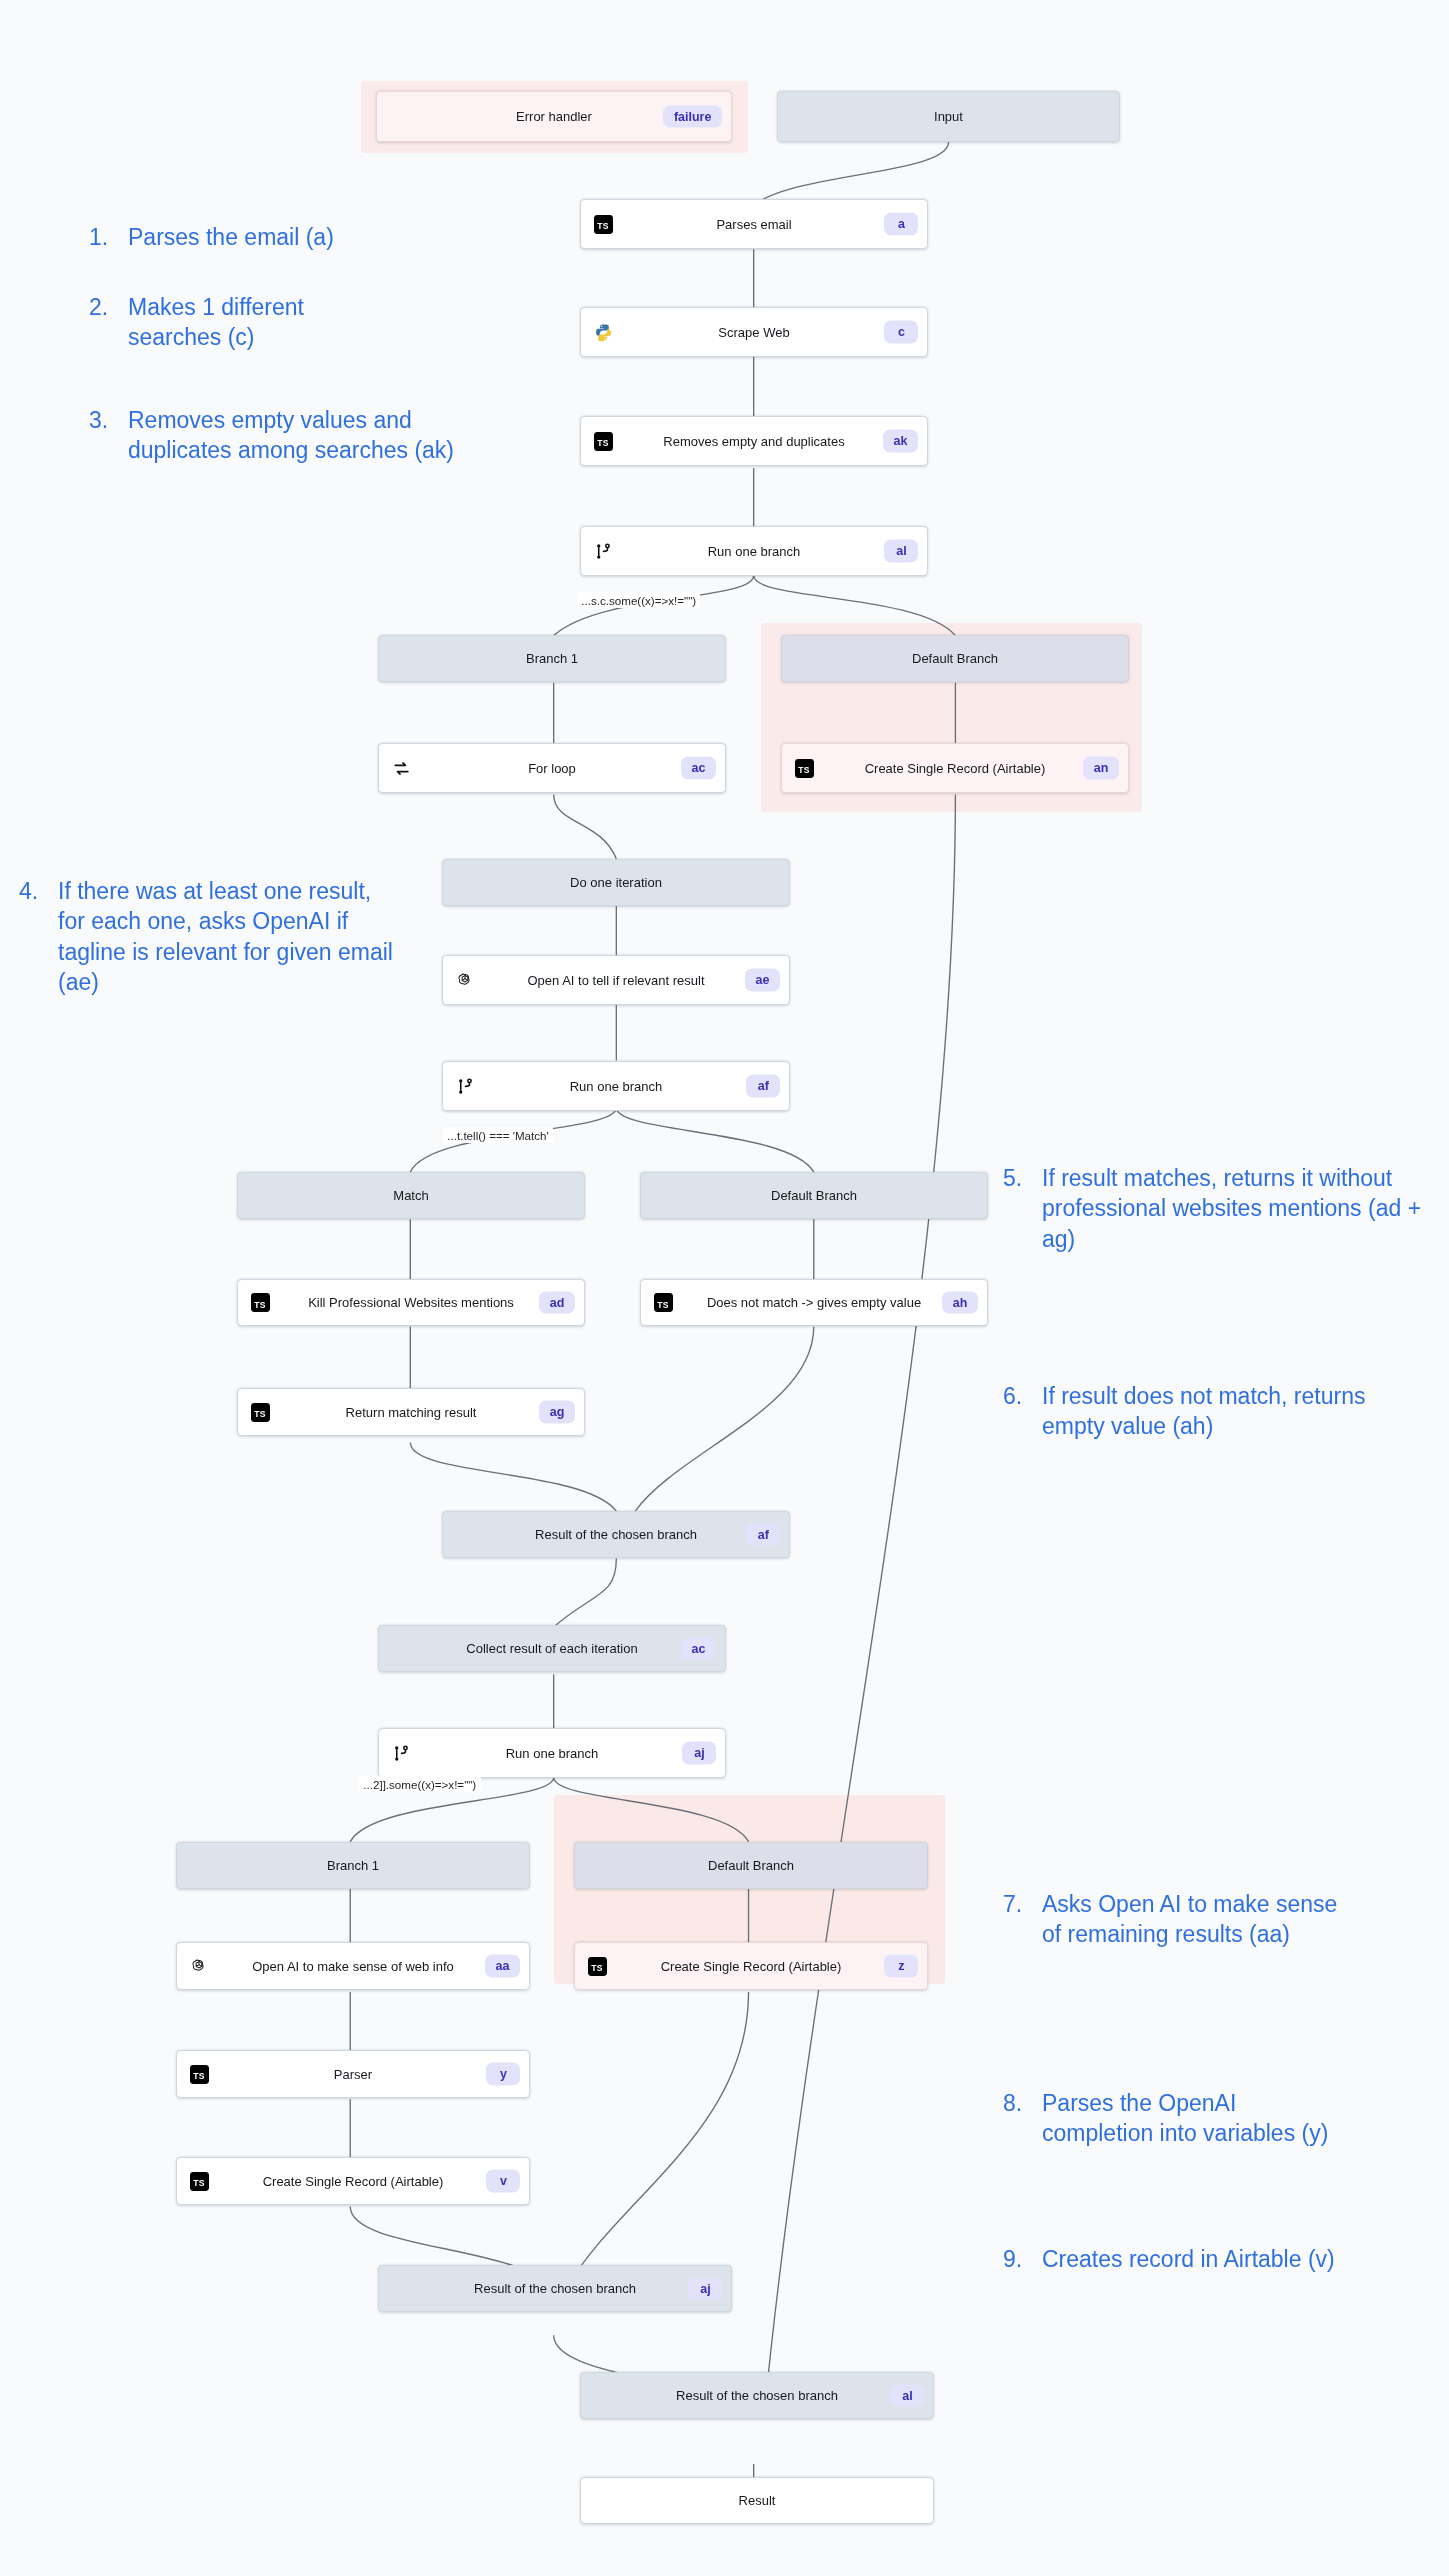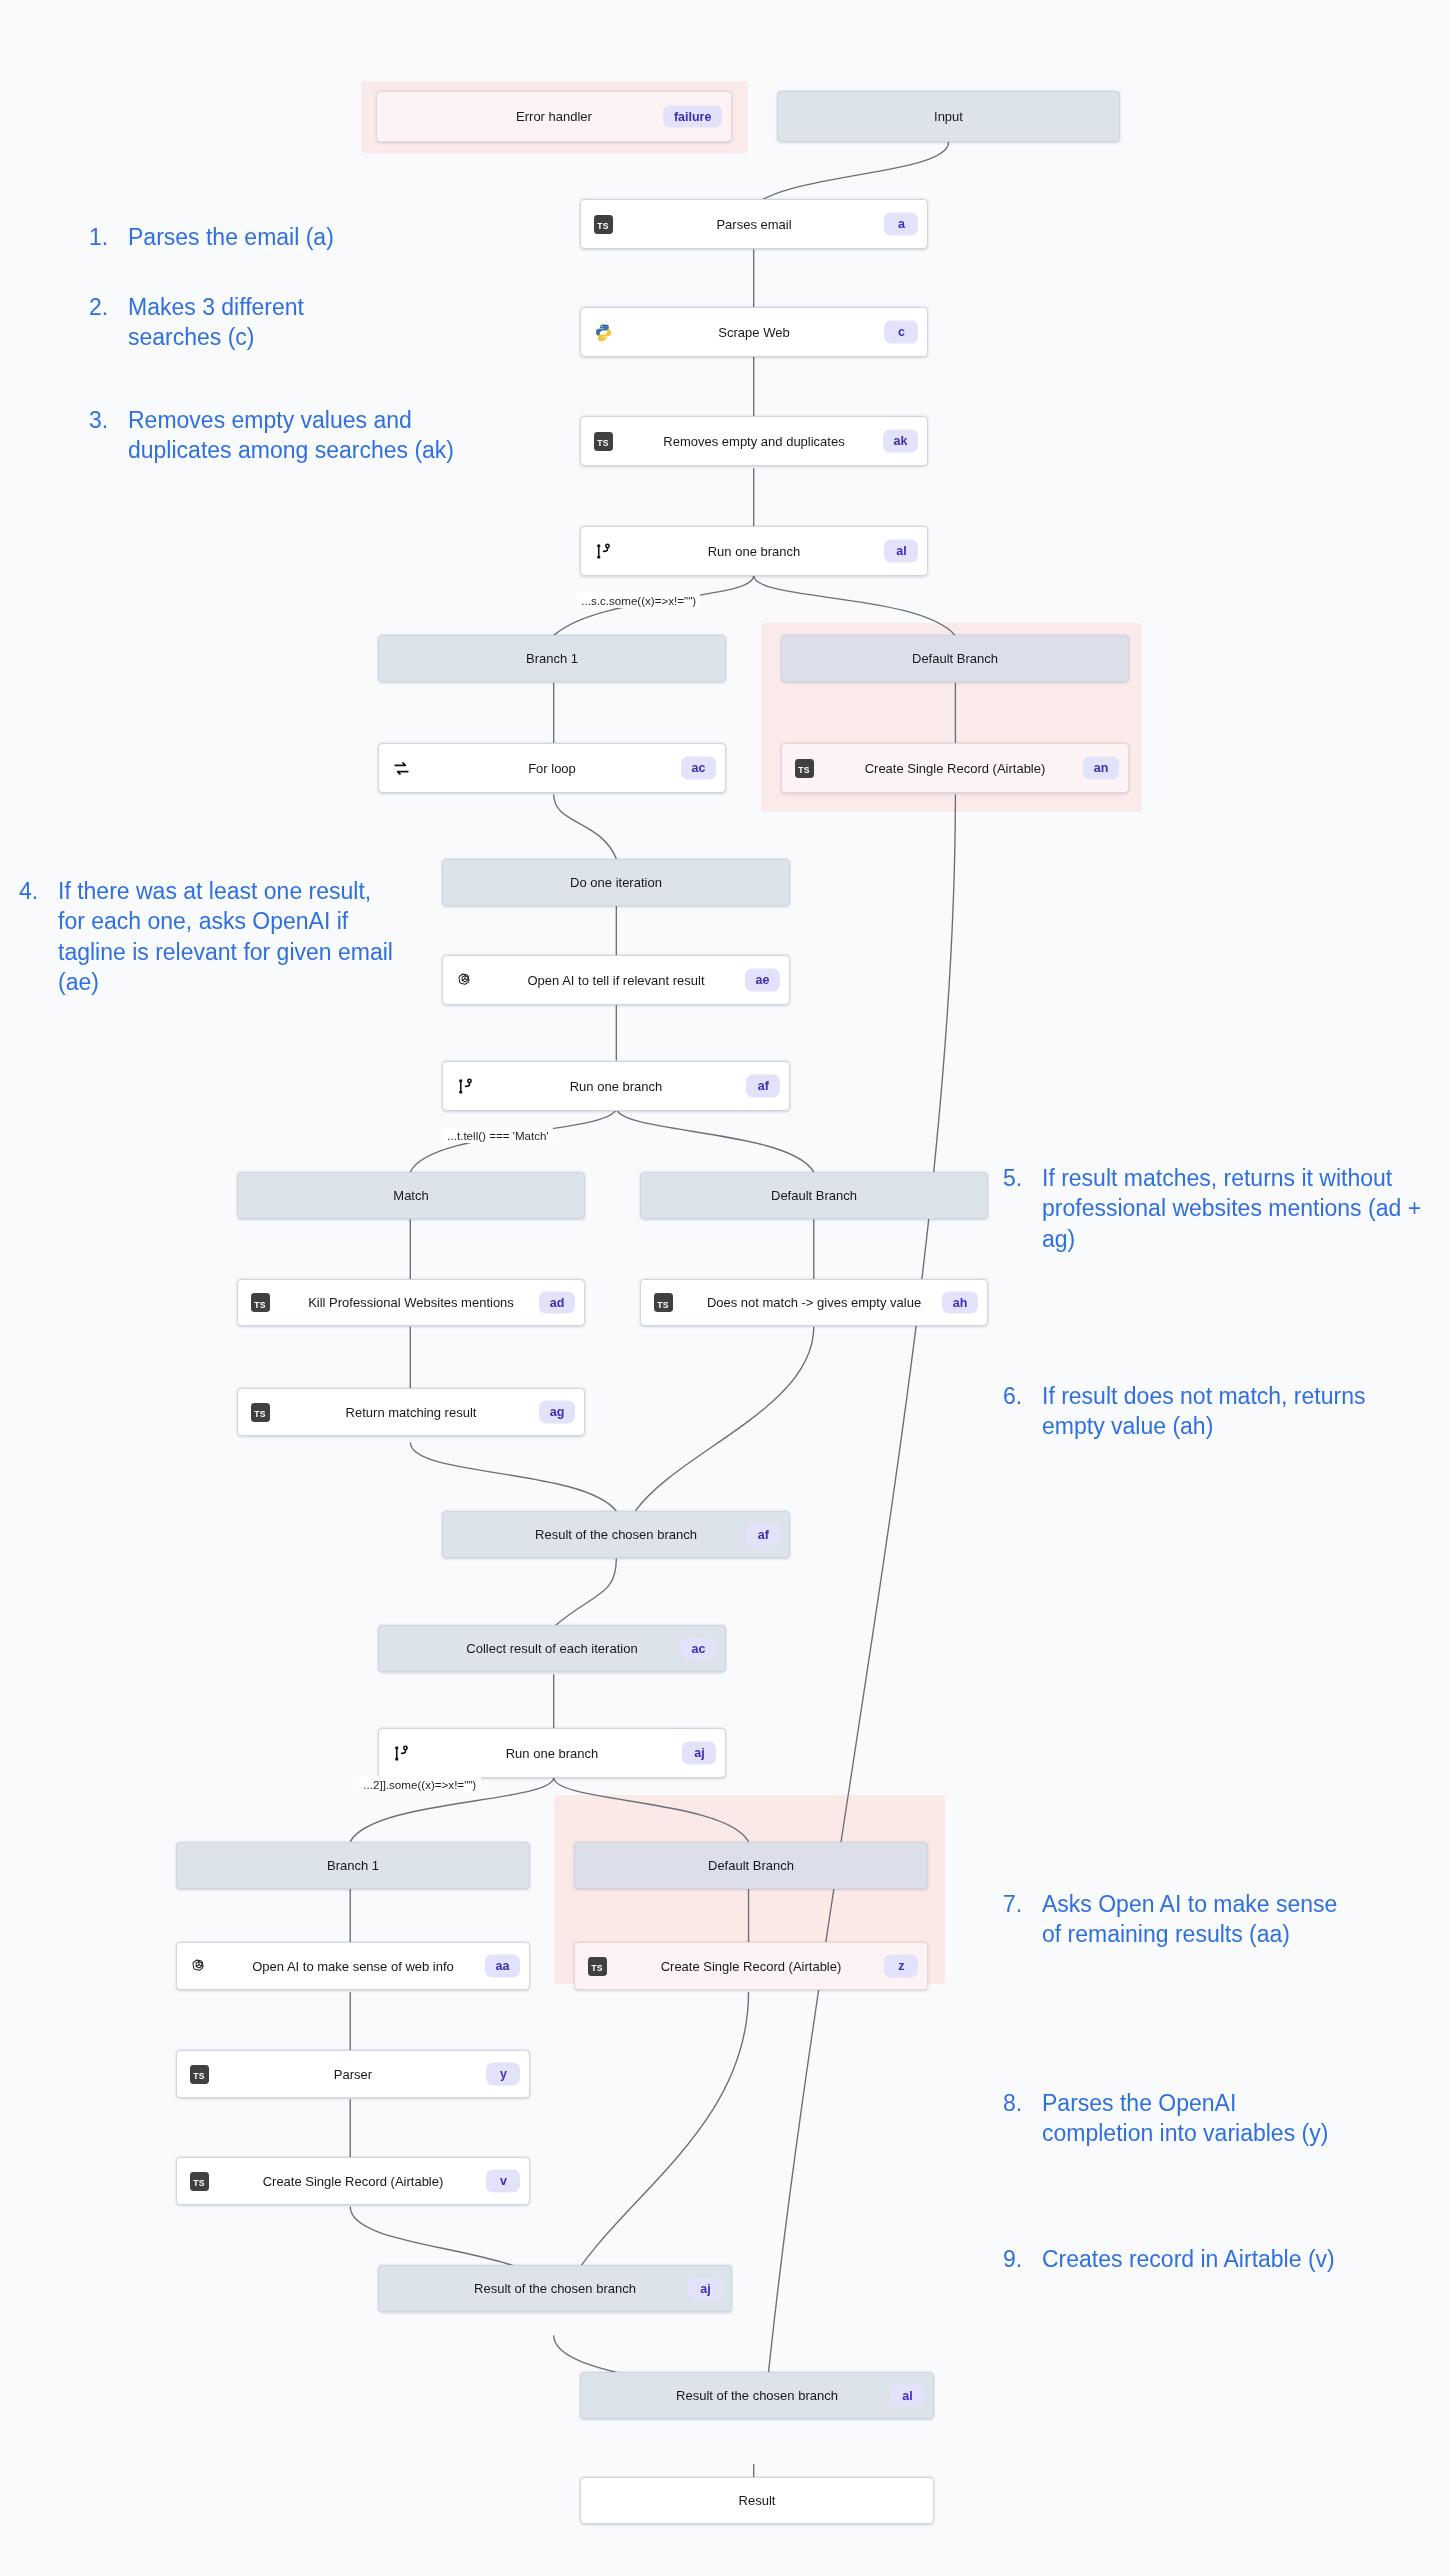--- a/index.html
+++ b/index.html
@@ -70,21 +70,21 @@
     color:#2f6fe0;
     font-size:23px;
     line-height:1.32;
     display:flex;
   }
   .note .num{width:39px;flex:0 0 39px;}
   .note .txt{flex:1;}
 
   
   .ts-ico{
-    width:19px;height:19px;border-radius:3.4px;background:#404040;
+    width:19px;height:19px;border-radius:3.4px;background:#000000;
     color:#ffffff;font-size:8.6px;font-weight:bold;
     display:flex;align-items:flex-end;justify-content:center;
     letter-spacing:0.3px;line-height:1;padding-bottom:2.6px;box-sizing:border-box;
   }
 </style>
 </head>
 <body>
 
 <div id="canvas">
 
@@ -385,21 +385,21 @@
   <div class="node n-white" style="left:580px;top:2477px;width:354px;height:47px;">
     <span class="nlabel">Result</span>
   </div>
 
   <div class="note" style="left:89px;top:222px;width:386px;">
     <span class="num">1.</span>
     <span class="txt">Parses the email (a)</span>
   </div>
   <div class="note" style="left:89px;top:292px;width:309px;">
     <span class="num">2.</span>
-    <span class="txt">Makes 3 different searches (c)</span>
+    <span class="txt">Makes 1 different searches (c)</span>
   </div>
   <div class="note" style="left:89px;top:405px;width:404px;">
     <span class="num">3.</span>
     <span class="txt">Removes empty values and duplicates among searches (ak)</span>
   </div>
   <div class="note" style="left:19px;top:876px;width:378px;">
     <span class="num">4.</span>
     <span class="txt">If there was at least one result, for each one, asks OpenAI if tagline is relevant for given email (ae)</span>
   </div>
   <div class="note" style="left:1003px;top:1163px;width:429px;">

